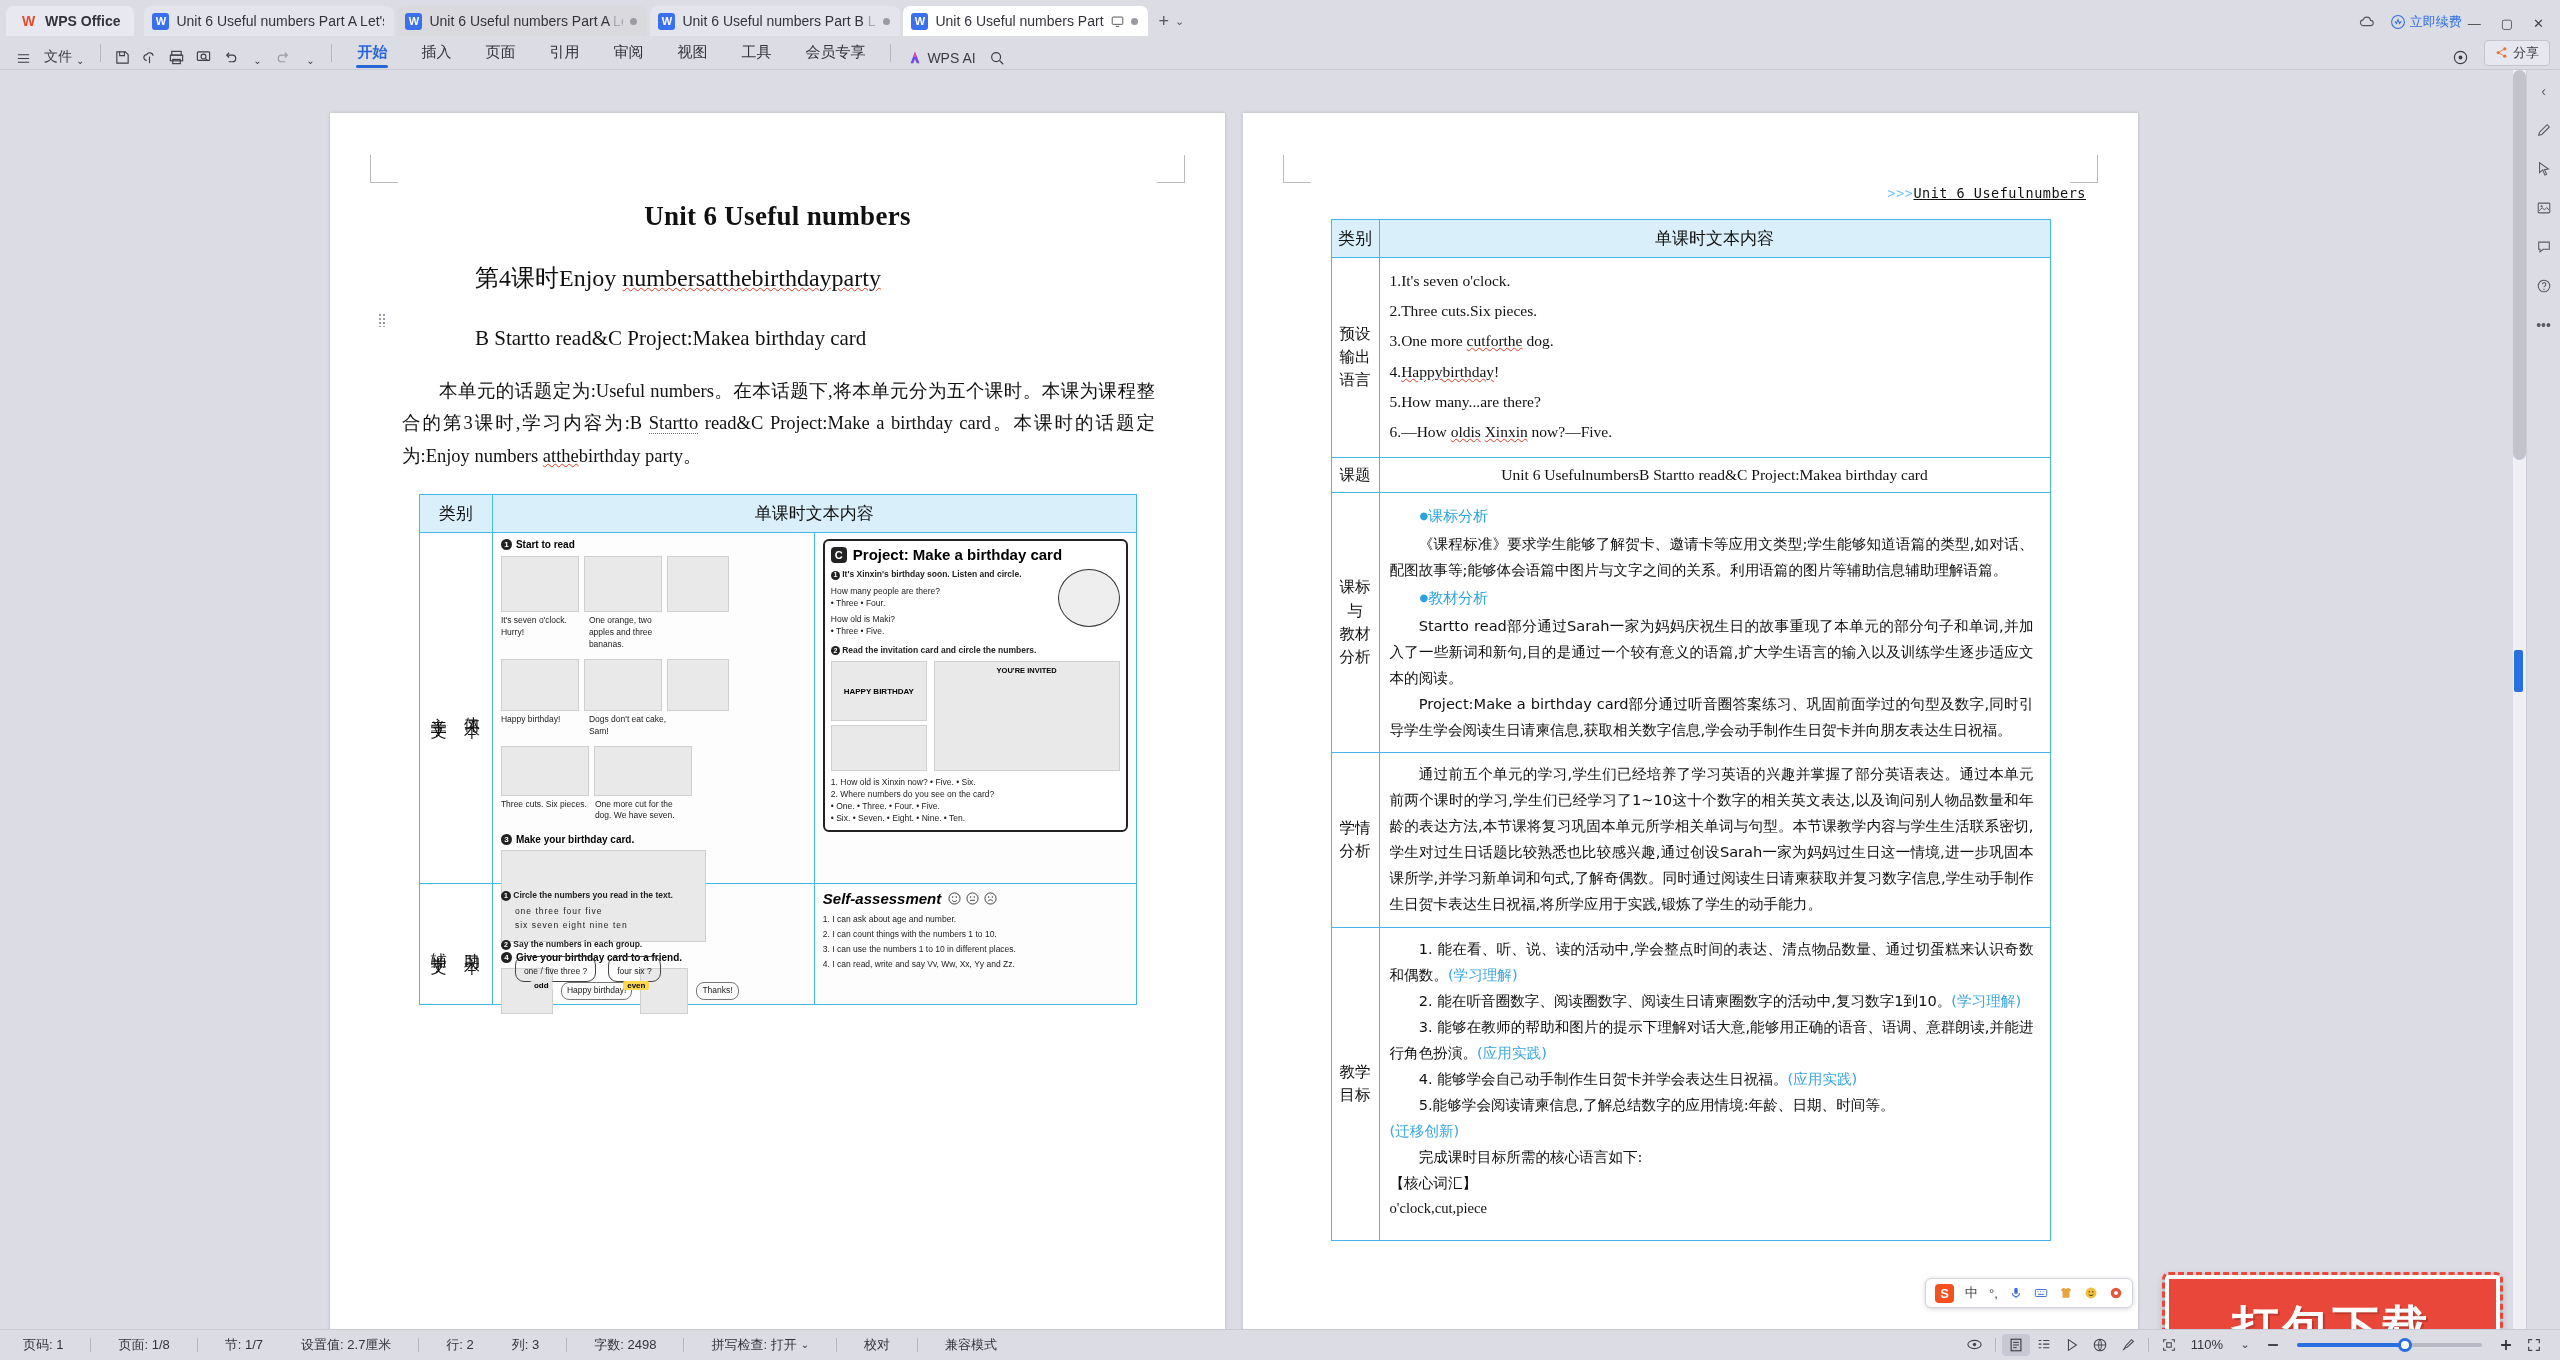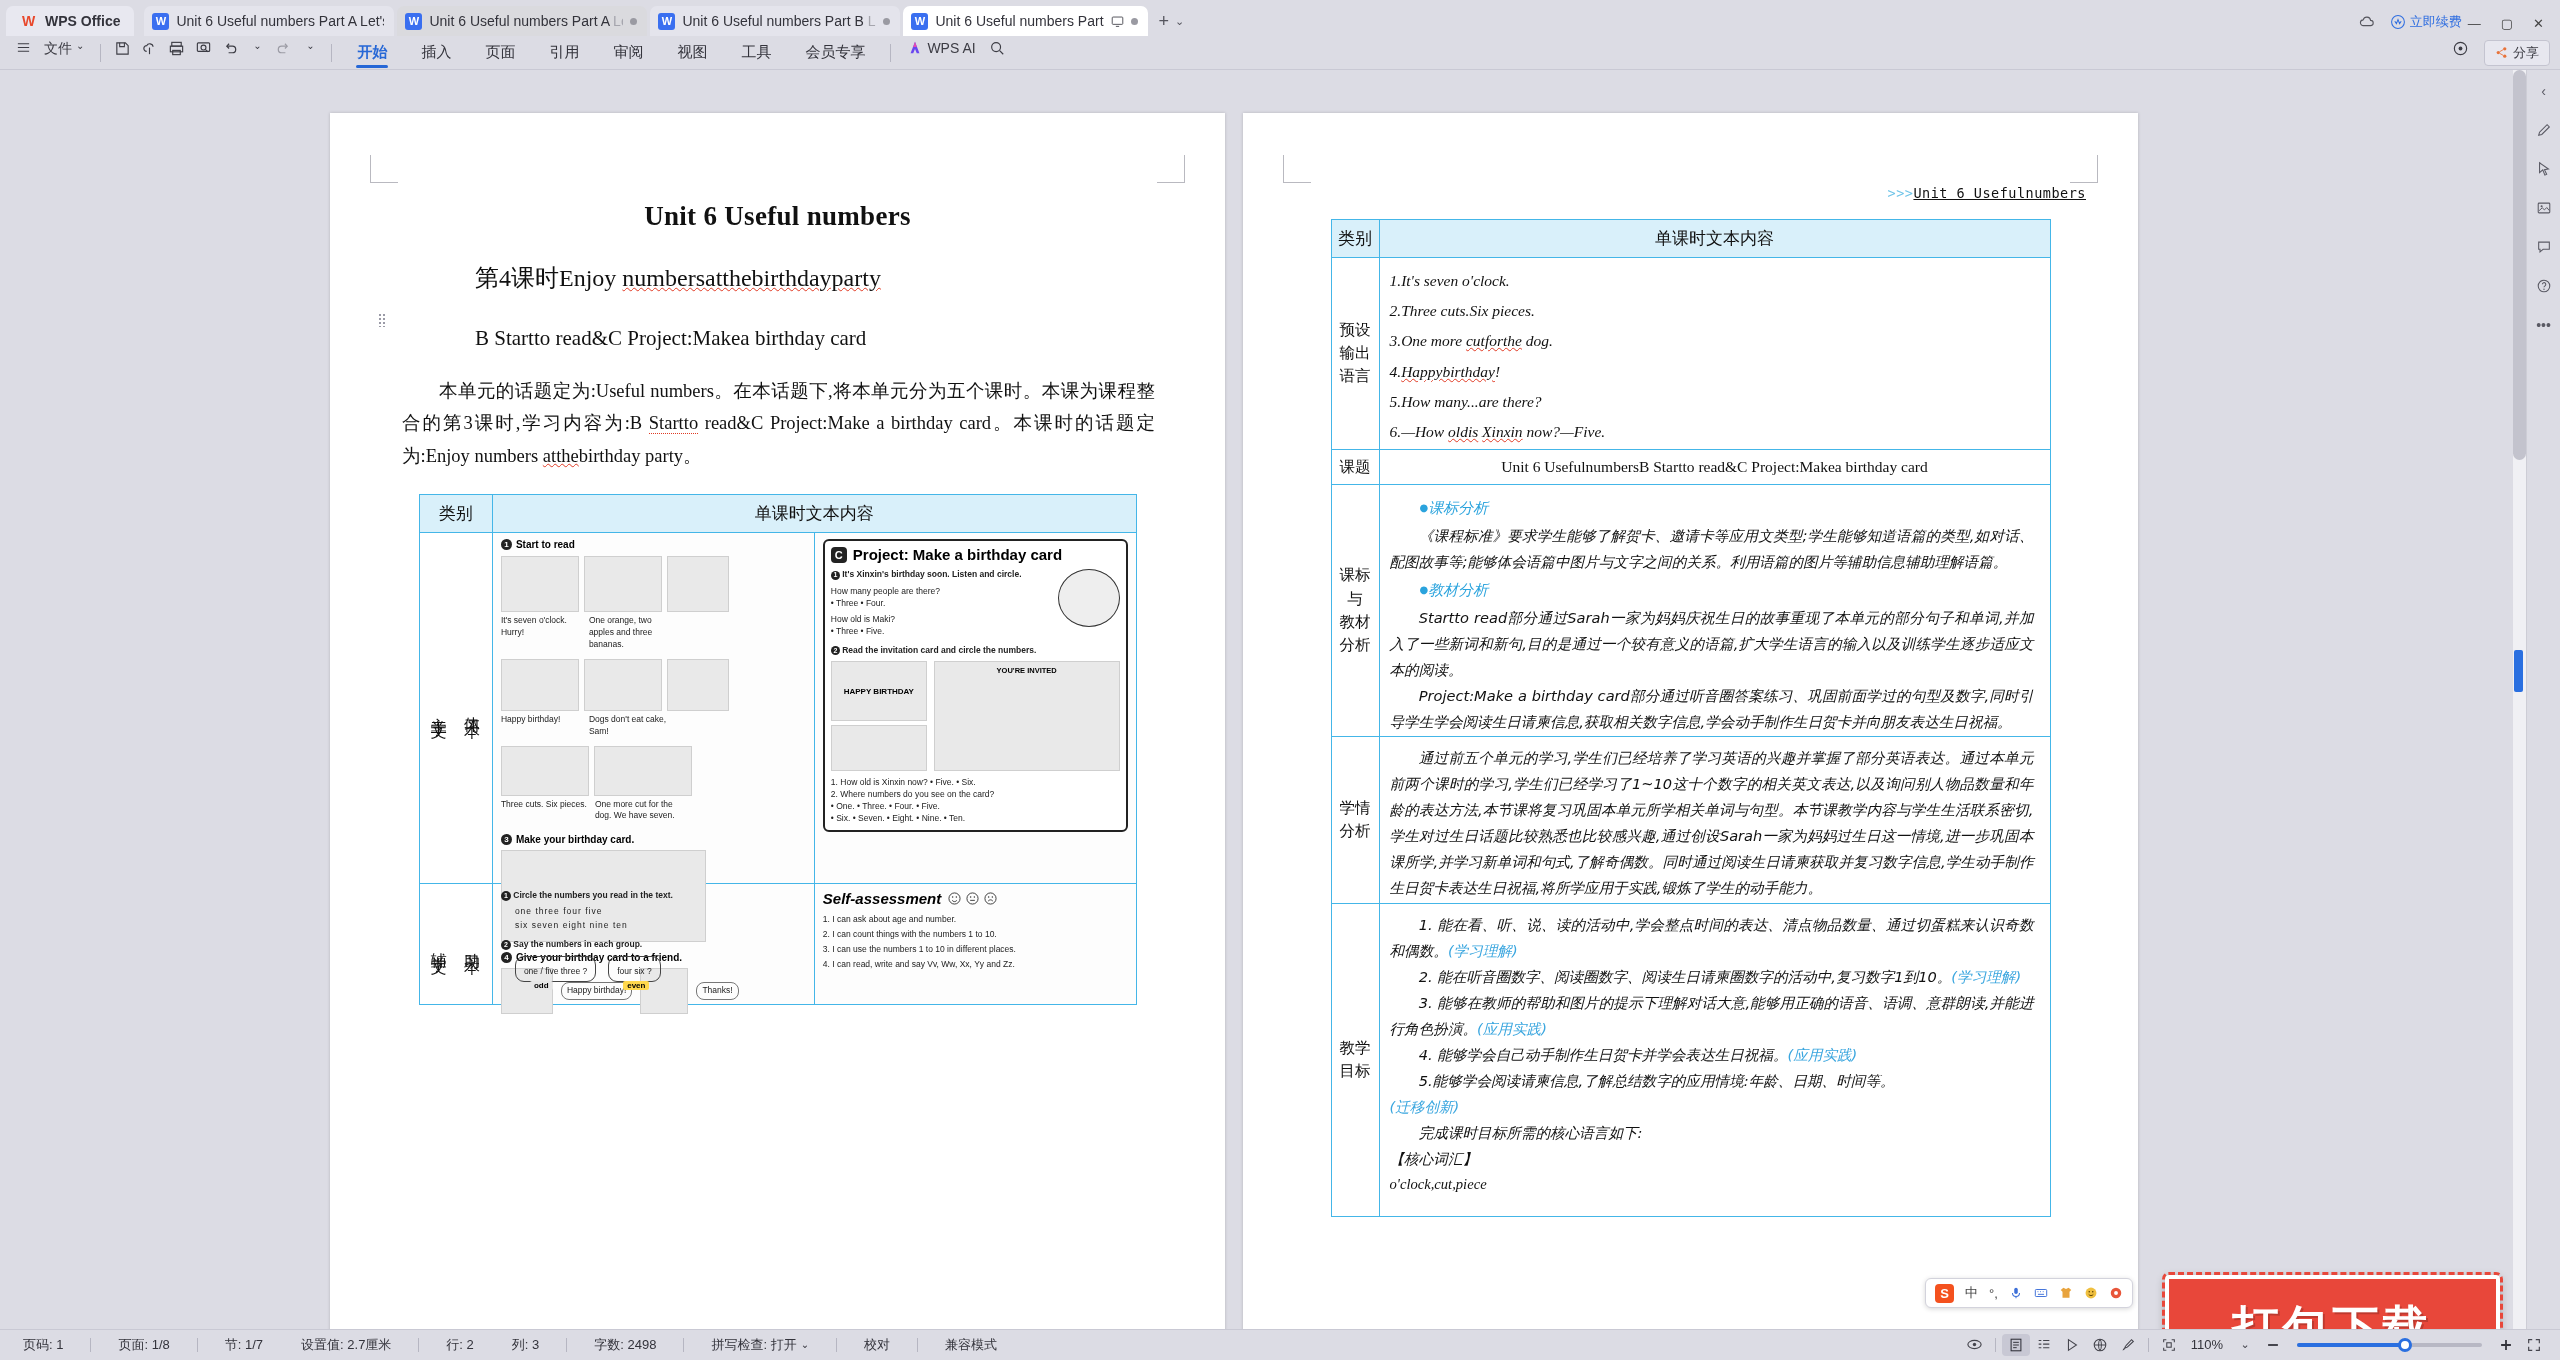--- a/index.html
+++ b/index.html
@@ -23,21 +23,21 @@
     font-size:11px; font-weight:700; display:flex; align-items:center; justify-content:center; flex:0 0 auto; }
   .wicon.red { background:transparent; color:#e8482c; font-size:14px; }
   .dot { width:7px; height:7px; border-radius:50%; background:#9a9aa2; flex:0 0 auto; }
   .plusbtn { display:flex; align-items:center; gap:6px; padding:0 8px; height:30px; font-size:18px; color:#55555d; }
   .tabbar-right { margin-left:auto; display:flex; align-items:center; gap:14px; padding-bottom:5px; font-size:13px; color:#33333b; }
   .vipbtn { display:flex; align-items:center; gap:4px; color:#2f6ee0; }
   .winbtns { display:flex; align-items:center; gap:20px; font-size:13px; color:#444; padding:0 10px 5px 6px; }
 
   
   .ribbon { height:34px; background:#dcdce4; display:flex; align-items:center; padding:0 10px; gap:0; border-bottom:1px solid #c9c9d4;}
-  .rb { display:flex; align-items:flex-start; justify-content:center; height:26px; min-width:26px; padding:0 5px; color:#3c3c44; font-size:14px; }
+  .rb { display:flex; align-items:flex-end; justify-content:center; height:26px; min-width:26px; padding:0 5px; color:#3c3c44; font-size:14px; }
   .rb.txt { gap:4px; font-size:14px; padding:0 8px; }
   .sep { width:1px; height:18px; background:#b6b6c2; margin:0 8px; }
   .menutab { font-size:15px; color:#33333b; padding:0 17px; height:32px; display:flex; align-items:center; position:relative; }
   .menutab.on { color:#2667d6; font-weight:600; }
   .menutab.on::after { content:""; position:absolute; left:16px; right:16px; bottom:1px; height:2.5px; background:#2667d6; border-radius:2px; }
   .ribbon-right { margin-left:auto; display:flex; align-items:center; gap:10px; }
   .sharebtn { background:#e7e7ef; border:1px solid #c4c4d0; border-radius:4px; font-size:13px;
      color:#3c3c44; padding:3px 10px; display:flex; align-items:center; gap:5px; }
 
   
@@ -92,21 +92,21 @@
     margin:72px 52px 0 0; letter-spacing:.5px; }
   .rhead .arrows { color:#6fc4e8; }
   .rhead u { text-decoration-color:#111; }
   .xubiao { text-align:right; margin:16px 52px 0 0; font-size:16px; font-family:"DejaVu Sans",sans-serif; color:#111; }
   table.doc2 { border-collapse:collapse; margin:18px auto 0; width:720px; }
   table.doc2 td, table.doc2 th { border:1.3px solid #44b6e8; vertical-align:middle; }
   table.doc2 thead th { background:#d9f0fa; font-size:17px; font-weight:400; color:#111;
     font-family:"DejaVu Sans",sans-serif; height:38px; }
   .cat2 { width:48px; text-align:center; font-size:15.5px; color:#111; font-family:"DejaVu Sans",sans-serif;
      line-height:1.5; padding:4px 2px; }
-  .cellc { padding:8px 16px 2px 10px;font-style:italic; }
+  .cellc { padding:8px 16px 10px 10px; }
   .en { font-family:"Liberation Serif",serif; font-size:15.5px; color:#111; line-height:1.95; }
   .en .wav { text-decoration:underline; text-decoration-style:wavy; text-decoration-color:#e03a24; text-decoration-thickness:1px; }
   .kaiti { font-family:"DejaVu Sans",sans-serif; font-size:14.6px; color:#111; line-height:1.78; text-align:justify; }
   .kaiti p { text-indent:2em; }
   .bluehd { color:#2aa3dd; font-size:15px; margin:2px 0 1px 2em; }
   .bluehd .bullet { font-size:10px; vertical-align:2px; }
   .bluetag { color:#3aa6df; }
   .noind { text-indent:0 !important; }
   .ctitle { text-align:center; font-family:"Liberation Serif",serif; font-size:15.5px; color:#111; padding:8px 4px; }
 

